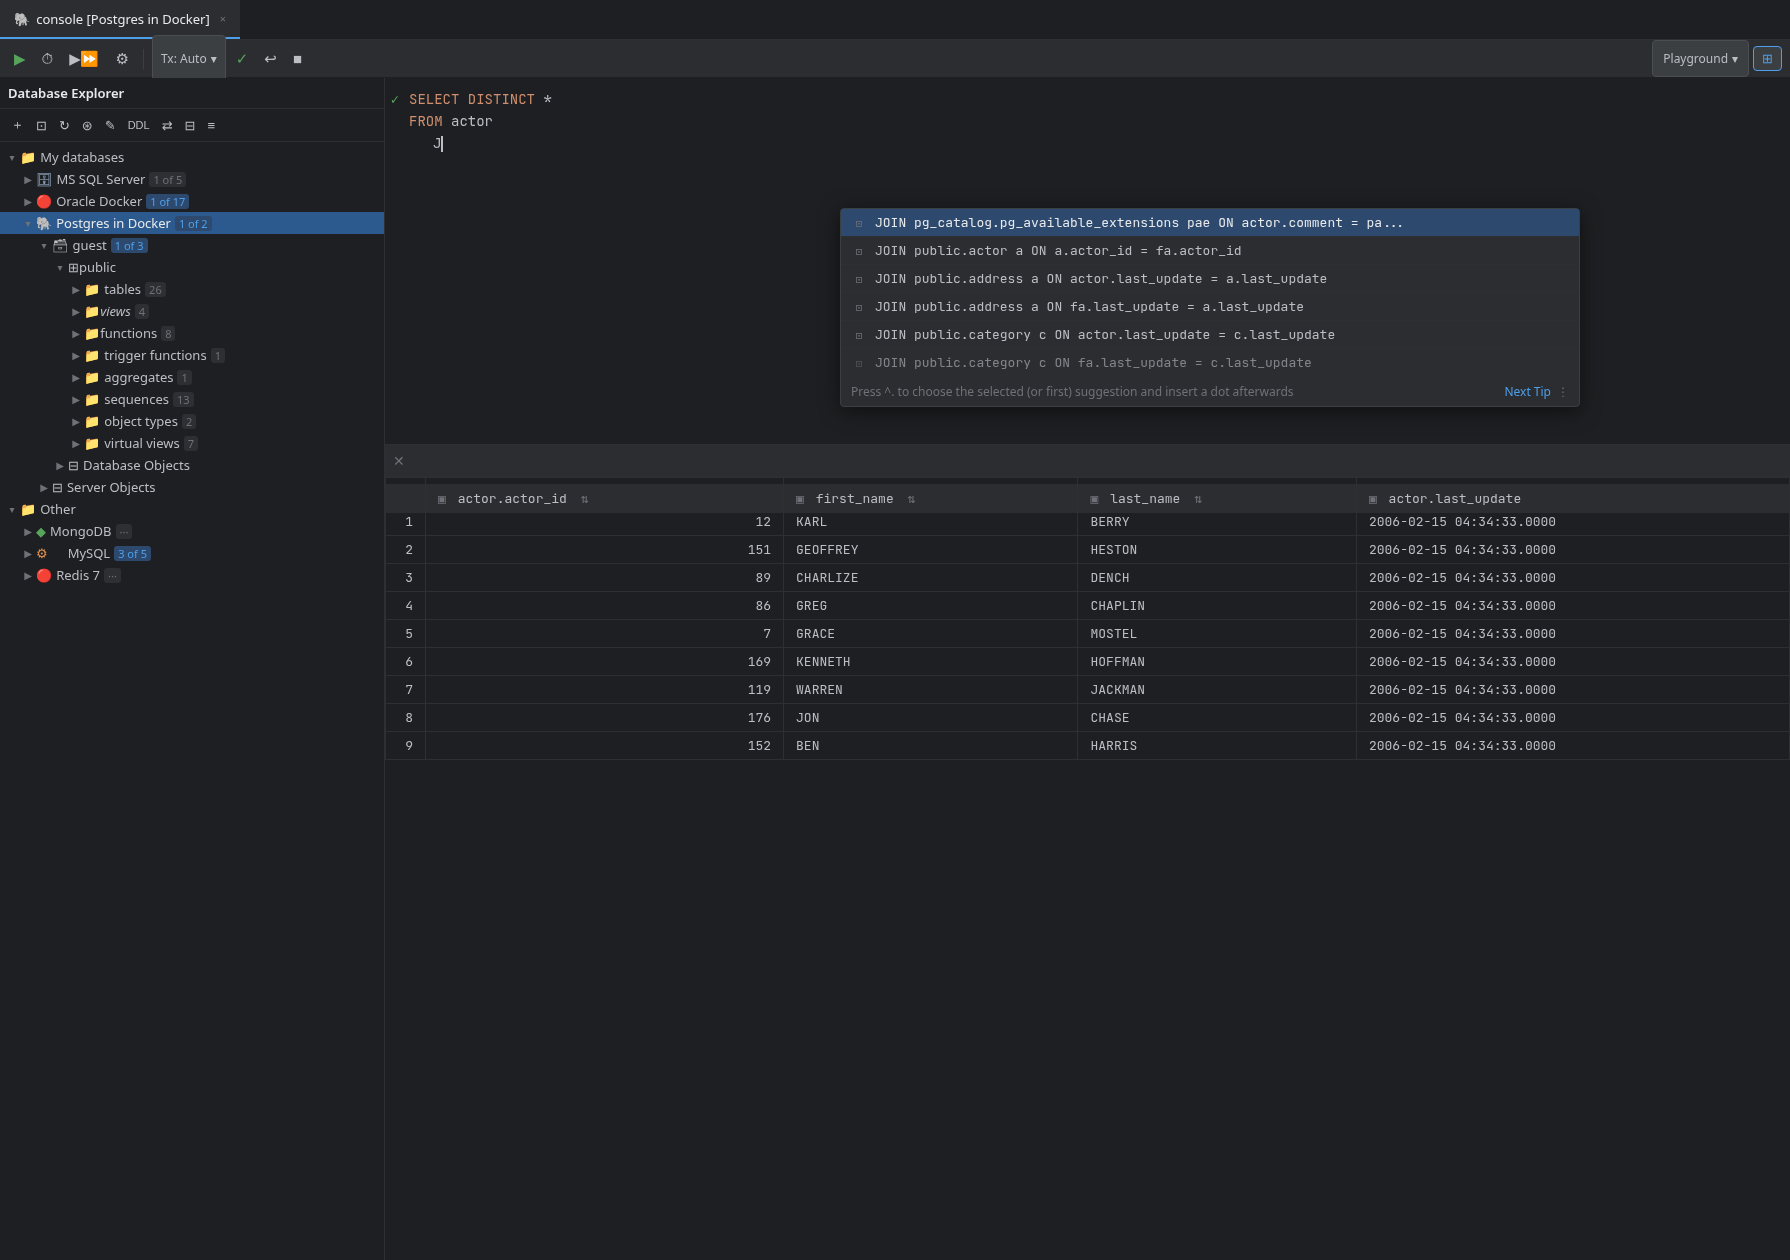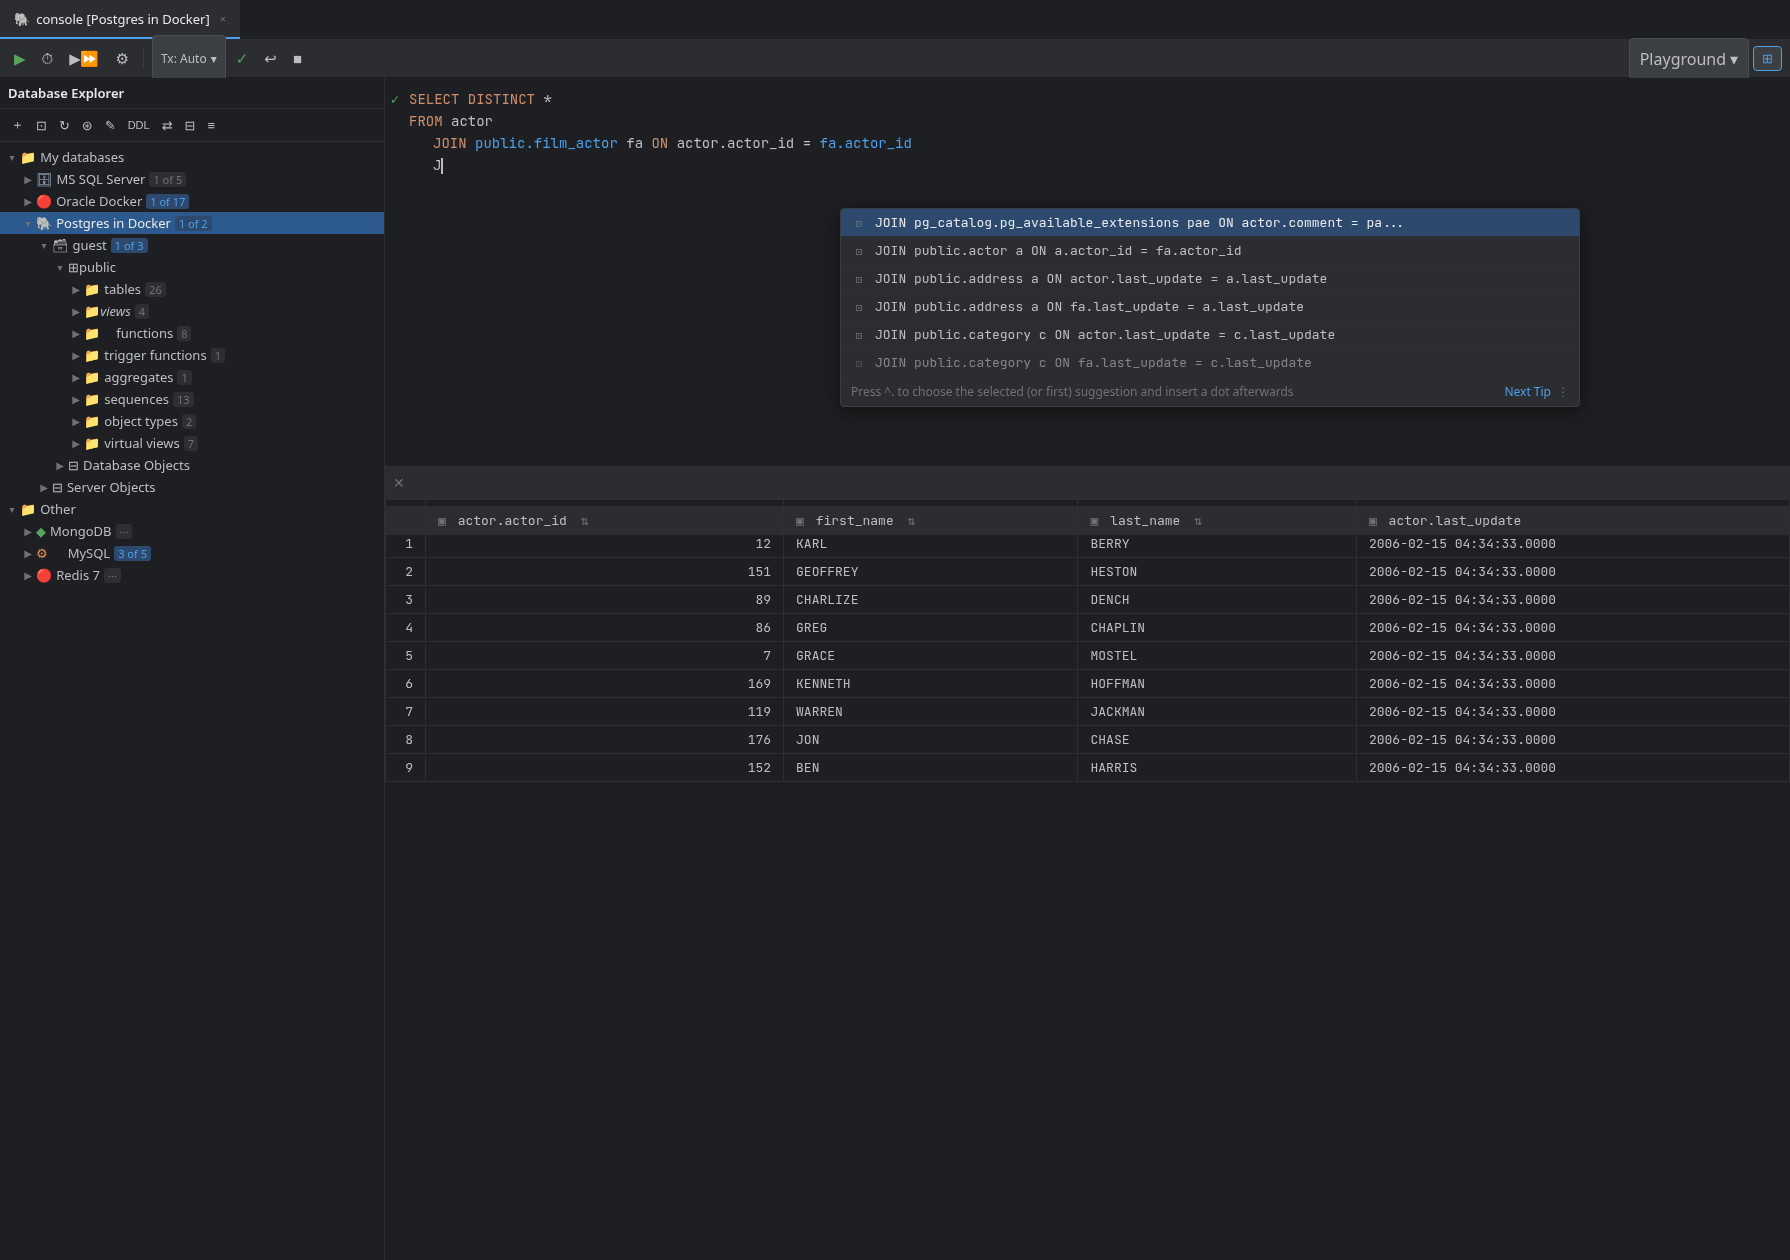--- a/index.html
+++ b/index.html
@@ -87,21 +87,21 @@
       display: flex;
       align-items: center;
       gap: 4px;
     }
     .playground-btn {
       background: #3c3f41;
       border: 1px solid #4a4d52;
       border-radius: 4px;
       color: #bcbec4;
       padding: 9px 10px;
-      font-size: 16px;
+      font-size: 12px;
       cursor: pointer;
       display: flex;
       align-items: center;
       gap: 4px;
       margin-left: auto;
     }
     .table-icon-btn {
       background: #3c3f41;
       border: 1px solid #4e9fea;
       border-radius: 4px;
@@ -456,21 +456,21 @@
         <span class="tree-arrow">▶</span>
         <span>📁</span>
         <span style="font-style:italic;">views</span>
         <span class="badge">4</span>
       </div>
 
       <div class="tree-item">
         <span class="tree-indent" style="width:68px;"></span>
         <span class="tree-arrow">▶</span>
         <span>📁</span>
-        <span style="margin-left:16px;">functions</span>
+        <span style="margin-left:0;">functions</span>
         <span class="badge">8</span>
       </div>
 
       <div class="tree-item">
         <span class="tree-indent" style="width:68px;"></span>
         <span class="tree-arrow">▶</span>
         <span>📁</span>
         <span style="margin-left:4px;">trigger functions</span>
         <span class="badge">1</span>
       </div>
@@ -566,26 +566,20 @@
         </span>
       </div>
 
       <div class="sql-line">
         <span class="check-icon"></span>
         <span class="sql-content">
           <span class="kw">FROM</span> <span class="id">actor</span>
         </span>
       </div>
 
-      <div class="sql-line">
-        <span class="check-icon"></span>
-        <span class="sql-content" style="padding-left:28px;">
-          <span class="kw">JOIN</span> <span class="blue">public.film_actor</span> <span class="id">fa</span> <span class="kw">ON</span> <span class="id">actor.actor_id</span> <span class="op">=</span> <span class="blue">fa.actor_id</span>
-        </span>
-      </div>
 
       <div class="sql-line">
         <span class="check-icon"></span>
         <span class="sql-content" style="padding-left:28px;">
           <span class="id">J</span><span style="display:inline-block;width:2px;height:16px;background:#bcbec4;vertical-align:middle;"></span>
         </span>
       </div>
     </div>
 
     <div class="autocomplete">

